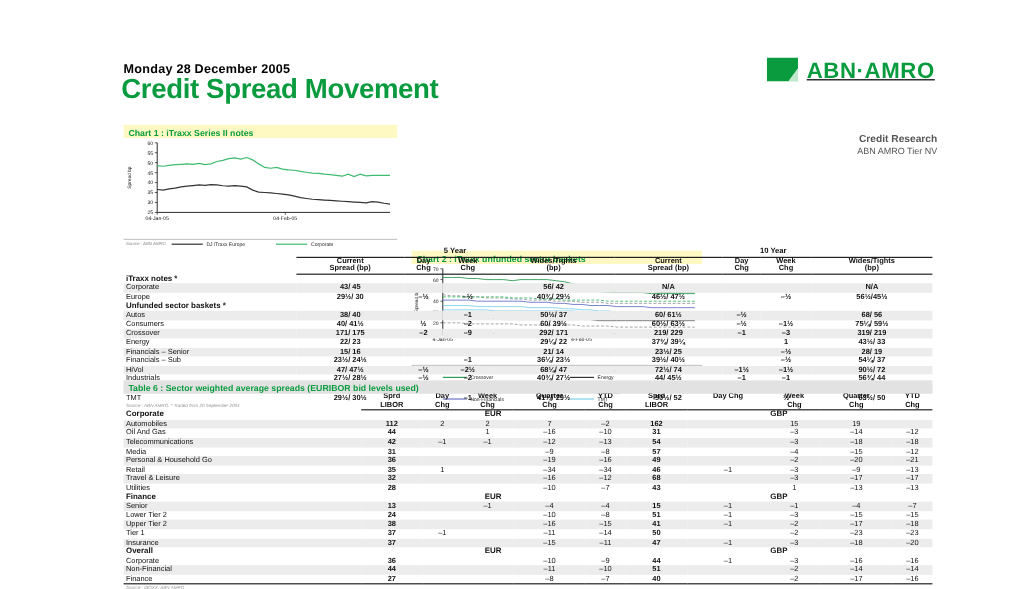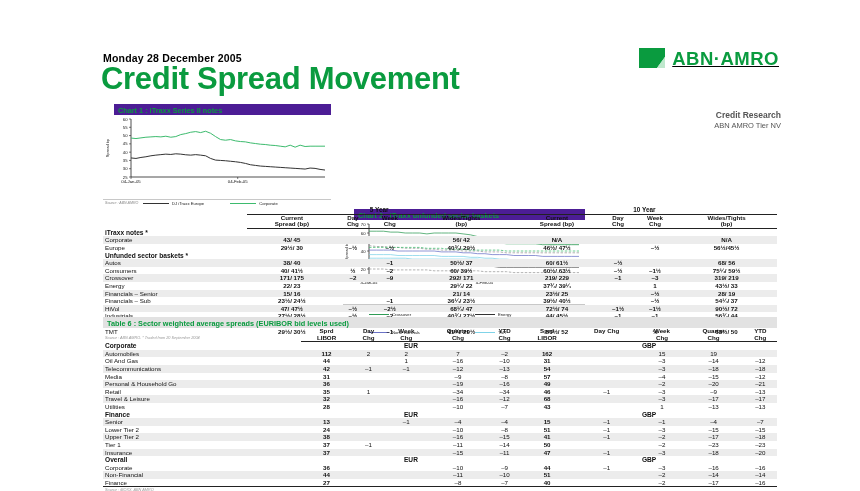--- a/index.html
+++ b/index.html
@@ -2,35 +2,35 @@
 <html><head>
 <meta charset="utf-8">
 <style>
   html,body{margin:0;padding:0;background:#ffffff;}
   body{width:860px;height:491px;overflow:hidden;font-family:"Liberation Sans",sans-serif;}
   .page{position:relative;width:860px;height:491px;background:#fff;}
   .sheet{position:absolute;left:95px;top:30px;width:690px;height:445px;background:#fff;}
 
   
   .date-line{position:absolute;left:8px;top:22px;font-size:10.5px;font-weight:bold;color:#000;letter-spacing:.2px;}
-  .main-title{position:absolute;left:6px;top:33px;font-size:31px;font-weight:bold;color:#0a9b3f;letter-spacing:-.3px;line-height:1;}
+  .main-title{position:absolute;left:6px;top:33px;font-size:23px;font-weight:bold;color:#0a9b3f;letter-spacing:-.3px;line-height:1;}
   .subtitle-bar{position:absolute;left:8px;top:62px;width:385px;height:15px;background:#e2e2e2;}
   .subtitle-bar span{position:absolute;left:6px;top:2px;font-size:10px;font-weight:bold;color:#0a9b3f;letter-spacing:.1px;}
   .logo-wrap{position:absolute;right:6px;top:18px;display:flex;gap:7px;text-decoration:underline;}
   .logo-mark{width:26px;height:20px;position:relative;}
   .logo-text{font-size:18.5px;font-weight:bold;color:#0a9b3f;letter-spacing:.5px;}
   .research-block{position:absolute;right:4px;top:80px;text-align:right;}
   .research-title{font-size:8.5px;font-weight:bold;color:#555;}
   .research-sub{font-size:7.5px;color:#555;margin-top:1px;}
 
   
   .chart-panel{position:absolute;top:74px;}
   #chart1-panel{left:8px;width:228px;}
   #chart2-panel{left:248px;width:242px;}
-  .chart-head{background:#4c1d95;height:11px;position:relative;margin-left:11px;}
+  .chart-head{background:#fef9c3;height:11px;position:relative;}
   .chart-head span{position:absolute;left:4px;top:1.5px;font-size:7.3px;font-weight:bold;color:#0a9b3f;}
   .chart-body{position:relative;background:#fff;border-bottom:1px solid #c8c8c8;}
   #chart1-body{height:84px;}
   #chart2-body{height:84px;}
   .legend-row{position:absolute;font-size:4.2px;color:#222;white-space:nowrap;display:flex;align-items:center;gap:3px;}
   .lswatch{display:inline-block;width:18px;height:0;border-top-width:1.3px;border-top-style:solid;}
   .src{position:absolute;font-size:3.6px;color:#888;font-style:italic;}
 
   
   .tbl-title{background:#e2e2e2;height:11px;position:relative;}

